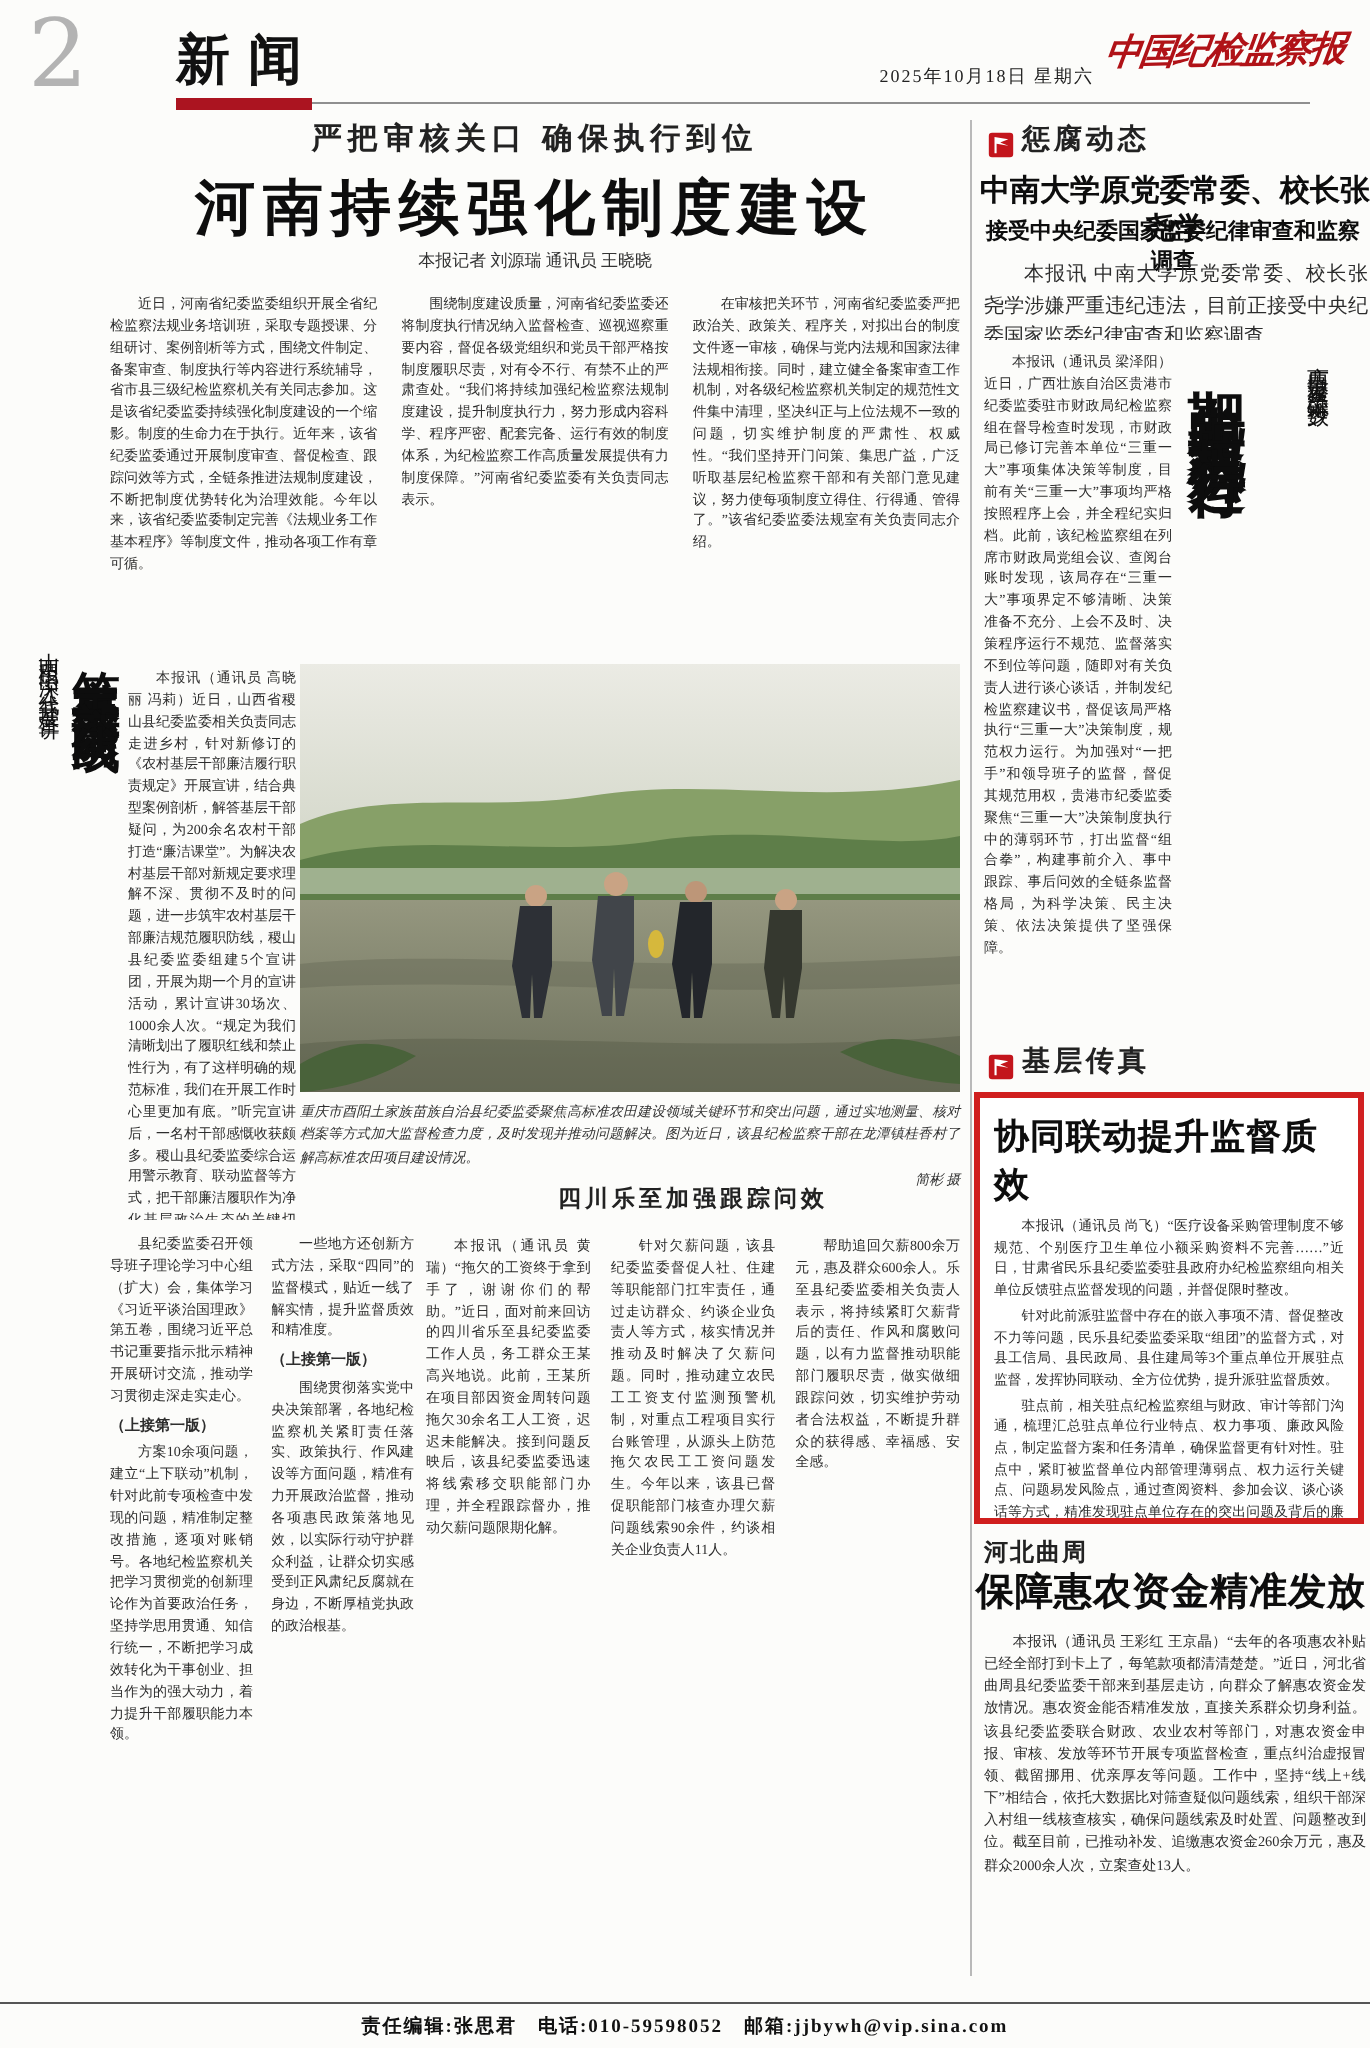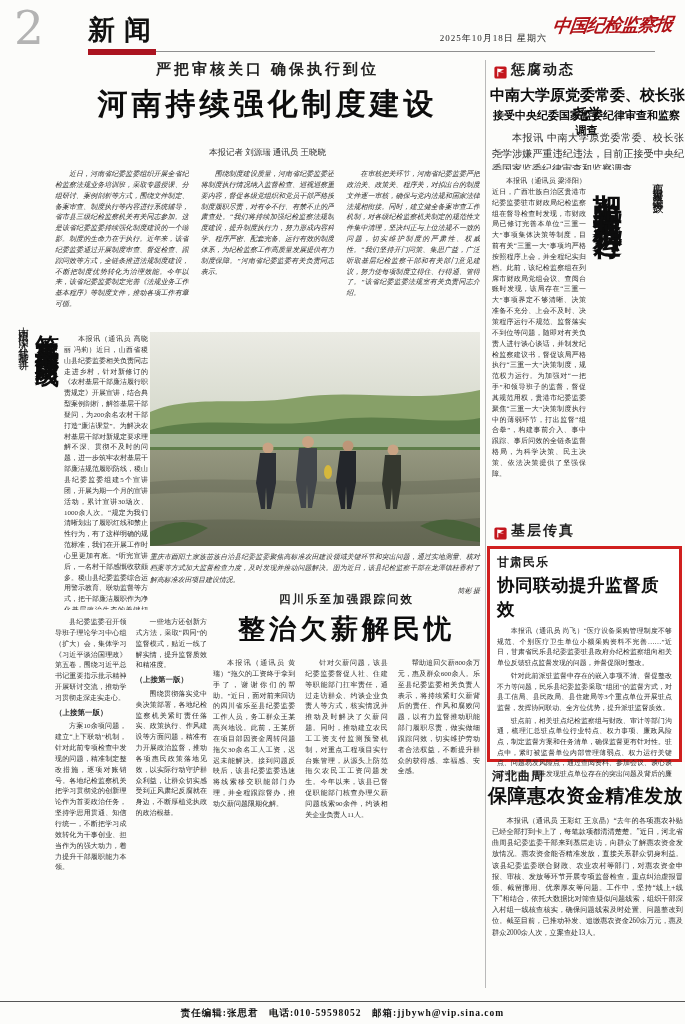--- a/index.html
+++ b/index.html
@@ -20,22 +20,22 @@
   .t7{font-size:7px;line-height:1.55;text-align:justify;color:#2d2d2d;}
   .ind{text-indent:2em;margin:0 0 2px 0;}
   .clip{overflow:hidden;}
   .kicker{font-weight:bold;font-family:"Liberation Sans",sans-serif;}
   .headline{font-weight:900;font-family:"Liberation Sans",sans-serif;color:#0d0d0d;}
   .vert{writing-mode:vertical-rl;text-orientation:upright;}
   
   .main-article{position:absolute;left:55px;top:60px;width:425px;}
   .main-article .kicker{text-align:center;font-size:15px;letter-spacing:3px;}
   .main-article .headline{text-align:center;font-size:30px;letter-spacing:4px;margin-top:5px;}
-  .main-article .byline{text-align:center;font-size:8.5px;margin-top:22px;color:#333;}
-  .cols3{display:flex;gap:12px;margin-top:10px;font-style:italic;}
+  .main-article .byline{text-align:center;font-size:8.5px;margin-top:0;color:#333;}
+  .cols3{display:flex;gap:12px;margin-top:10px;}
   .cols3 > div{flex:1;height:184px;overflow:hidden;}
   
   .v-kicker{position:absolute;left:16px;top:318px;height:288px;font-size:10.5px;letter-spacing:3px;color:#111;}
   .v-headline{position:absolute;left:31px;top:316px;height:290px;font-size:24px;letter-spacing:3px;}
   .shanxi-body{position:absolute;left:64px;top:334px;width:84px;height:276px;}
   
   .photo{position:absolute;left:150px;top:332px;width:330px;height:214px;background:#cfd2c6;}
   .caption{position:absolute;left:150px;top:551px;width:330px;font-size:6.9px;line-height:1.65;
            font-style:italic;color:#333;text-align:justify;}
   .credit{display:block;text-align:right;font-style:italic;}
@@ -142,21 +142,20 @@
       </g>
     </svg>
   </div>
   <div class="caption">
     <span>重庆市酉阳土家族苗族自治县纪委监委聚焦高标准农田建设领域关键环节和突出问题，通过实地测量、核对档案等方式加大监督检查力度，及时发现并推动问题解决。图为近日，该县纪检监察干部在龙潭镇桂香村了解高标准农田项目建设情况。</span>
     <span class="credit">简彬 摄</span>
   </div>
 
   <div class="sichuan">
     <div class="kicker">四川乐至加强跟踪问效</div>
-    <div class="headline">整治欠薪解民忧</div>
     <div class="cols">
       <div class="t7 ind clip">本报讯（通讯员 黄瑞）“拖欠的工资终于拿到手了，谢谢你们的帮助。”近日，面对前来回访的四川省乐至县纪委监委工作人员，务工群众王某高兴地说。此前，王某所在项目部因资金周转问题拖欠30余名工人工资，迟迟未能解决。接到问题反映后，该县纪委监委迅速将线索移交职能部门办理，并全程跟踪督办，推动欠薪问题限期化解。</div>
       <div class="t7 ind clip">针对欠薪问题，该县纪委监委督促人社、住建等职能部门扛牢责任，通过走访群众、约谈企业负责人等方式，核实情况并推动及时解决了欠薪问题。同时，推动建立农民工工资支付监测预警机制，对重点工程项目实行台账管理，从源头上防范拖欠农民工工资问题发生。今年以来，该县已督促职能部门核查办理欠薪问题线索90余件，约谈相关企业负责人11人。</div>
       <div class="t7 ind clip">帮助追回欠薪800余万元，惠及群众600余人。乐至县纪委监委相关负责人表示，将持续紧盯欠薪背后的责任、作风和腐败问题，以有力监督推动职能部门履职尽责，做实做细跟踪问效，切实维护劳动者合法权益，不断提升群众的获得感、幸福感、安全感。</div>
     </div>
   </div>
 
   <div class="continued">
     <div class="t7">
       <p class="ind">县纪委监委召开领导班子理论学习中心组（扩大）会，集体学习《习近平谈治国理政》第五卷，围绕习近平总书记重要指示批示精神开展研讨交流，推动学习贯彻走深走实走心。</p>
@@ -189,21 +188,20 @@
 
   <div class="sec-label" style="left:494px;top:522px;">
     <svg class="flag" viewBox="0 0 16 16">
       <rect x="0.5" y="0.5" width="15" height="15" rx="2" fill="#c3151c"></rect>
       <path d="M4,13 L4,3 L12.5,4.4 L7.5,6.4 L12.5,8.4 L5.3,7.3 L5.3,13 Z" fill="#fff"></path>
     </svg>
     <span>基层传真</span>
   </div>
 
   <div class="redbox">
-    <div class="kicker">甘肃民乐</div>
     <div class="headline">协同联动提升监督质效</div>
     <div class="body t7">
       <p class="ind">本报讯（通讯员 尚飞）“医疗设备采购管理制度不够规范、个别医疗卫生单位小额采购资料不完善……”近日，甘肃省民乐县纪委监委驻县政府办纪检监察组向相关单位反馈驻点监督发现的问题，并督促限时整改。</p>
       <p class="ind">针对此前派驻监督中存在的嵌入事项不清、督促整改不力等问题，民乐县纪委监委采取“组团”的监督方式，对县工信局、县民政局、县住建局等3个重点单位开展驻点监督，发挥协同联动、全方位优势，提升派驻监督质效。</p>
       <p class="ind">驻点前，相关驻点纪检监察组与财政、审计等部门沟通，梳理汇总驻点单位行业特点、权力事项、廉政风险点，制定监督方案和任务清单，确保监督更有针对性。驻点中，紧盯被监督单位内部管理薄弱点、权力运行关键点、问题易发风险点，通过查阅资料、参加会议、谈心谈话等方式，精准发现驻点单位存在的突出问题及背后的廉政风险。驻点结束后，及时总结监督情况，形成专题报告和问题清单，向被监督单位反馈，推动建立整改台账、实行销号管理，并定期开展监督成效评估。同时，注重做好驻点监督“后半篇文章”，发挥纪检监察建议书作用，督促被监督单位健全完善制度机制，努力提升治理质效。</p>
     </div>
   </div>
 
   <div class="hb-kicker kicker">河北曲周</div>
   <div class="hb-headline headline">保障惠农资金精准发放</div>

